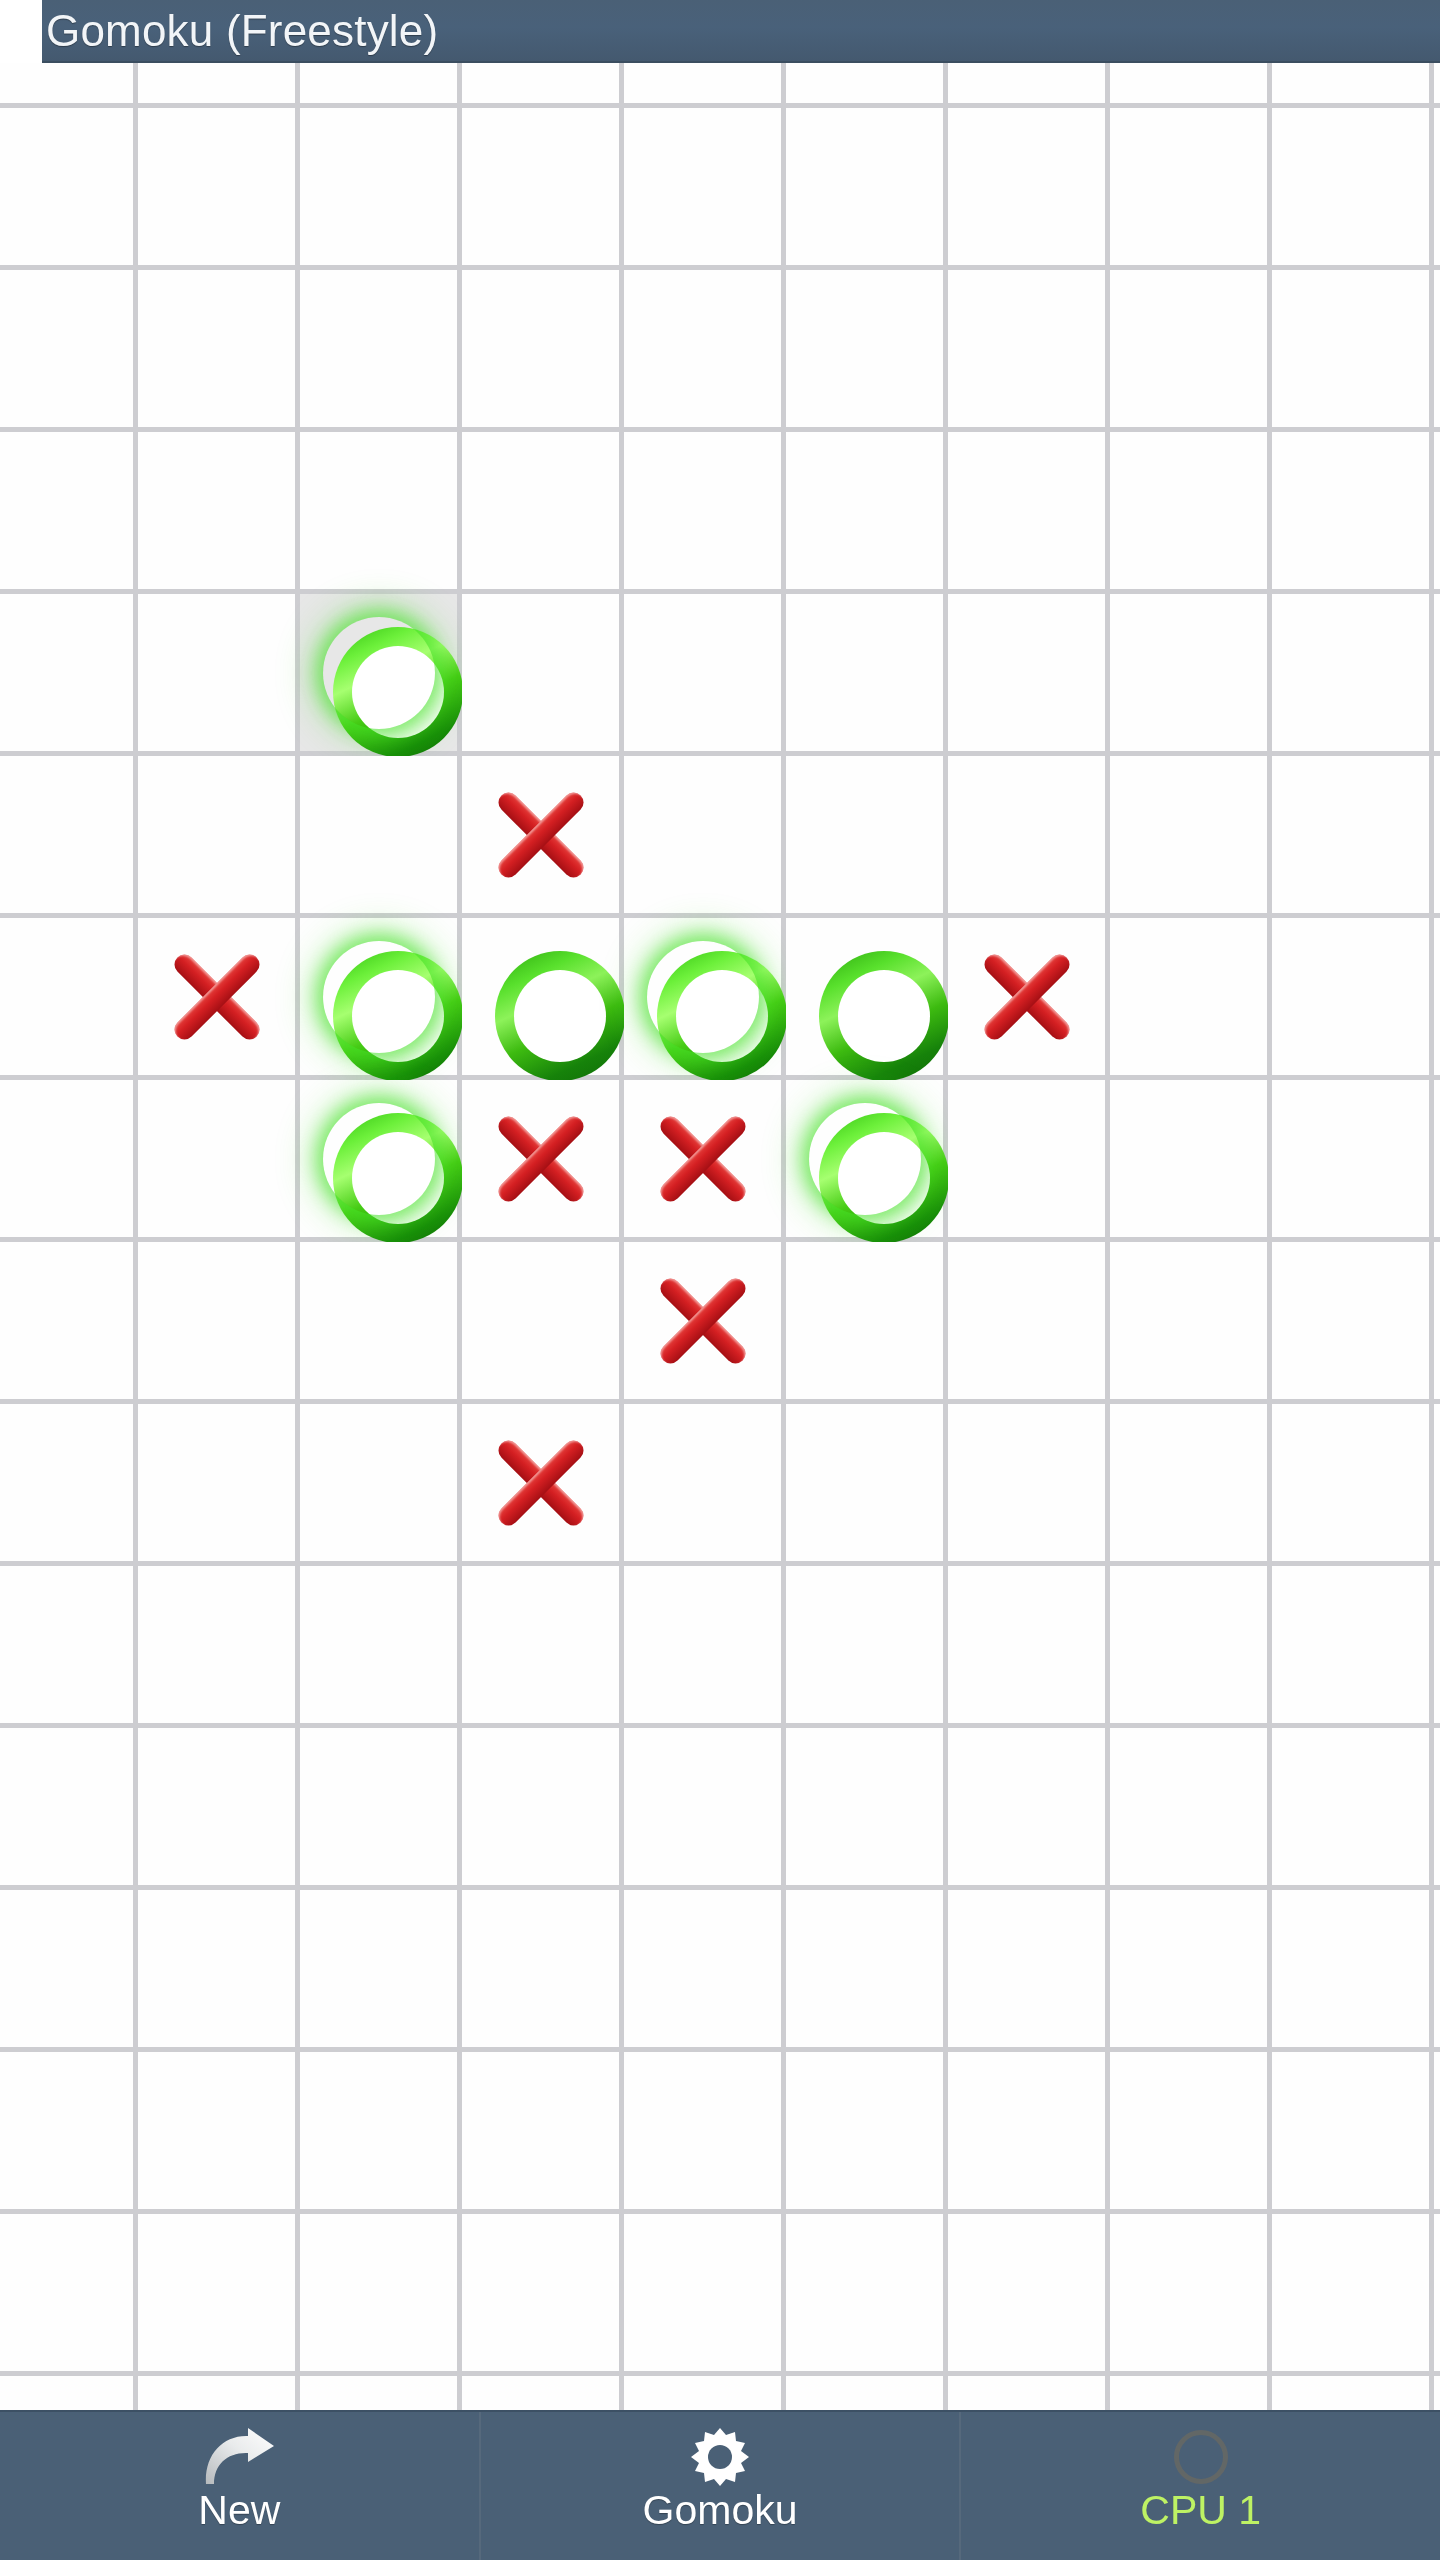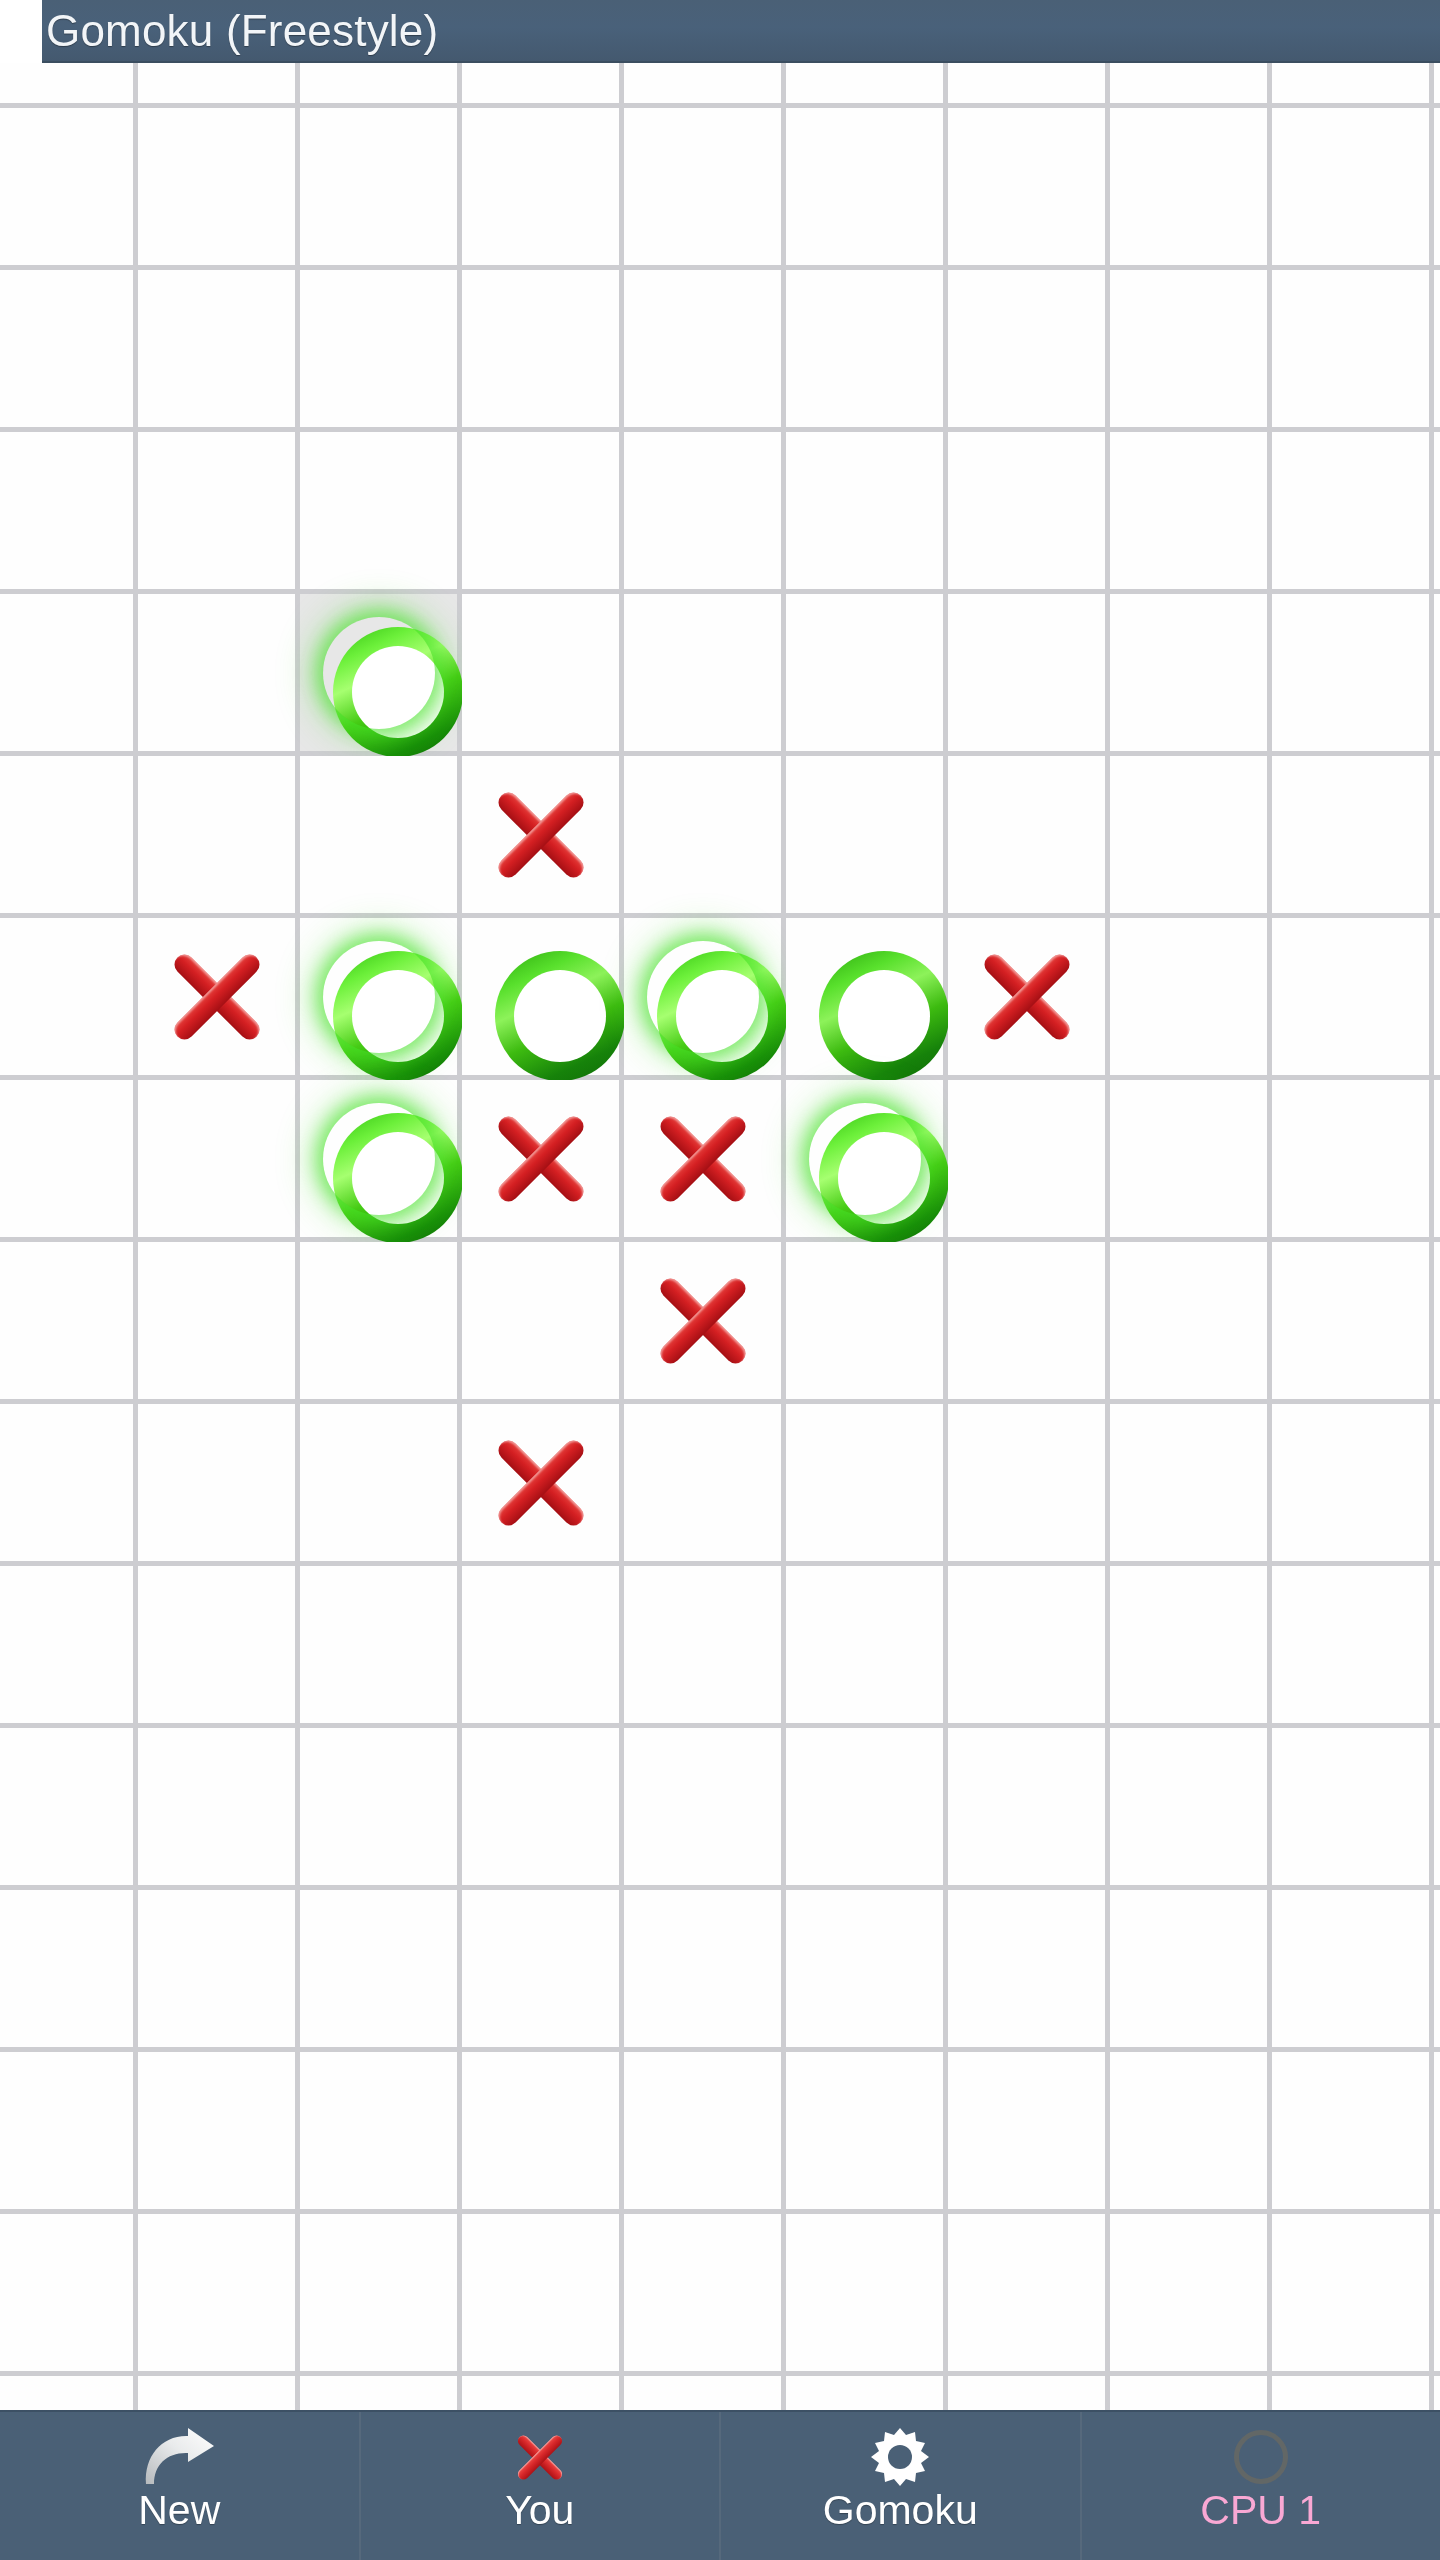--- a/index.html
+++ b/index.html
@@ -95,21 +95,21 @@
     display:flex; flex-direction:column; align-items:center; justify-content:flex-start;
     padding-top:14px;
     border-right:2px solid #56697c;
   }
   .tbtn:last-child{ border-right:none; }
   .tbtn .ticon{ height:62px; display:flex; align-items:center; justify-content:center; }
   .tbtn .tlabel{
     color:#ffffff; font-size:41px; line-height:45px; white-space:nowrap;
     text-shadow:0 1px 1px rgba(0,0,0,.3);
   }
-  .tbtn.disabled .tlabel{ color:#f9a8d4; text-shadow:none; }
+  .tbtn.disabled .tlabel{ color:#bef264; text-shadow:none; }
 
   .ic-x{ position:relative; width:52px; height:52px; }
   .ic-x i{
     position:absolute; left:50%; top:50%;
     width:58px; height:11px; margin-left:-29px; margin-top:-5.5px;
     border-radius:6px;
     background:linear-gradient(180deg,#ef4a46 0%,#d8282a 45%,#ad1216 100%);
     box-shadow: inset 0 1px 1px rgba(255,255,255,.5);
   }
   .ic-x i:nth-child(1){transform:rotate(45deg);}
@@ -354,29 +354,20 @@
                 <stop offset="0.55" stop-color="#e9ebec"></stop>
             <stop offset="1" stop-color="#ffffff"></stop>
               </linearGradient>
             </defs>
           <path d="M6 58 C4 30 22 9 48 10 L48 2 L74 20 L48 36 L48 27 C28 26 14 38 14 58 Z" fill="url(#gNew)"></path>
         </svg>
       </div>
       <div class="tlabel">New</div>
     </div>
 
-    <div class="tbtn">
-      <div class="ticon">
-        <div class="ic-x">
-            <i></i>
-            <i></i>
-          </div>
-      </div>
-      <div class="tlabel">You</div>
-    </div>
 
     <div class="tbtn">
       <div class="ticon">
         <svg width="62" height="62" viewBox="0 0 62 62">
           <g fill="#ffffff">
             <path d="M31 2 L37 9 L46 6 L47 15 L56 17 L52 25 L60 31 L52 37 L56 45 L47 47 L46 56 L37 53 L31 60 L25 53 L16 56 L15 47 L6 45 L10 37 L2 31 L10 25 L6 17 L15 15 L16 6 L25 9 Z"></path>
           </g>
           <circle cx="31" cy="31" r="12" fill="#4a6076"></circle>
         </svg>
       </div>

